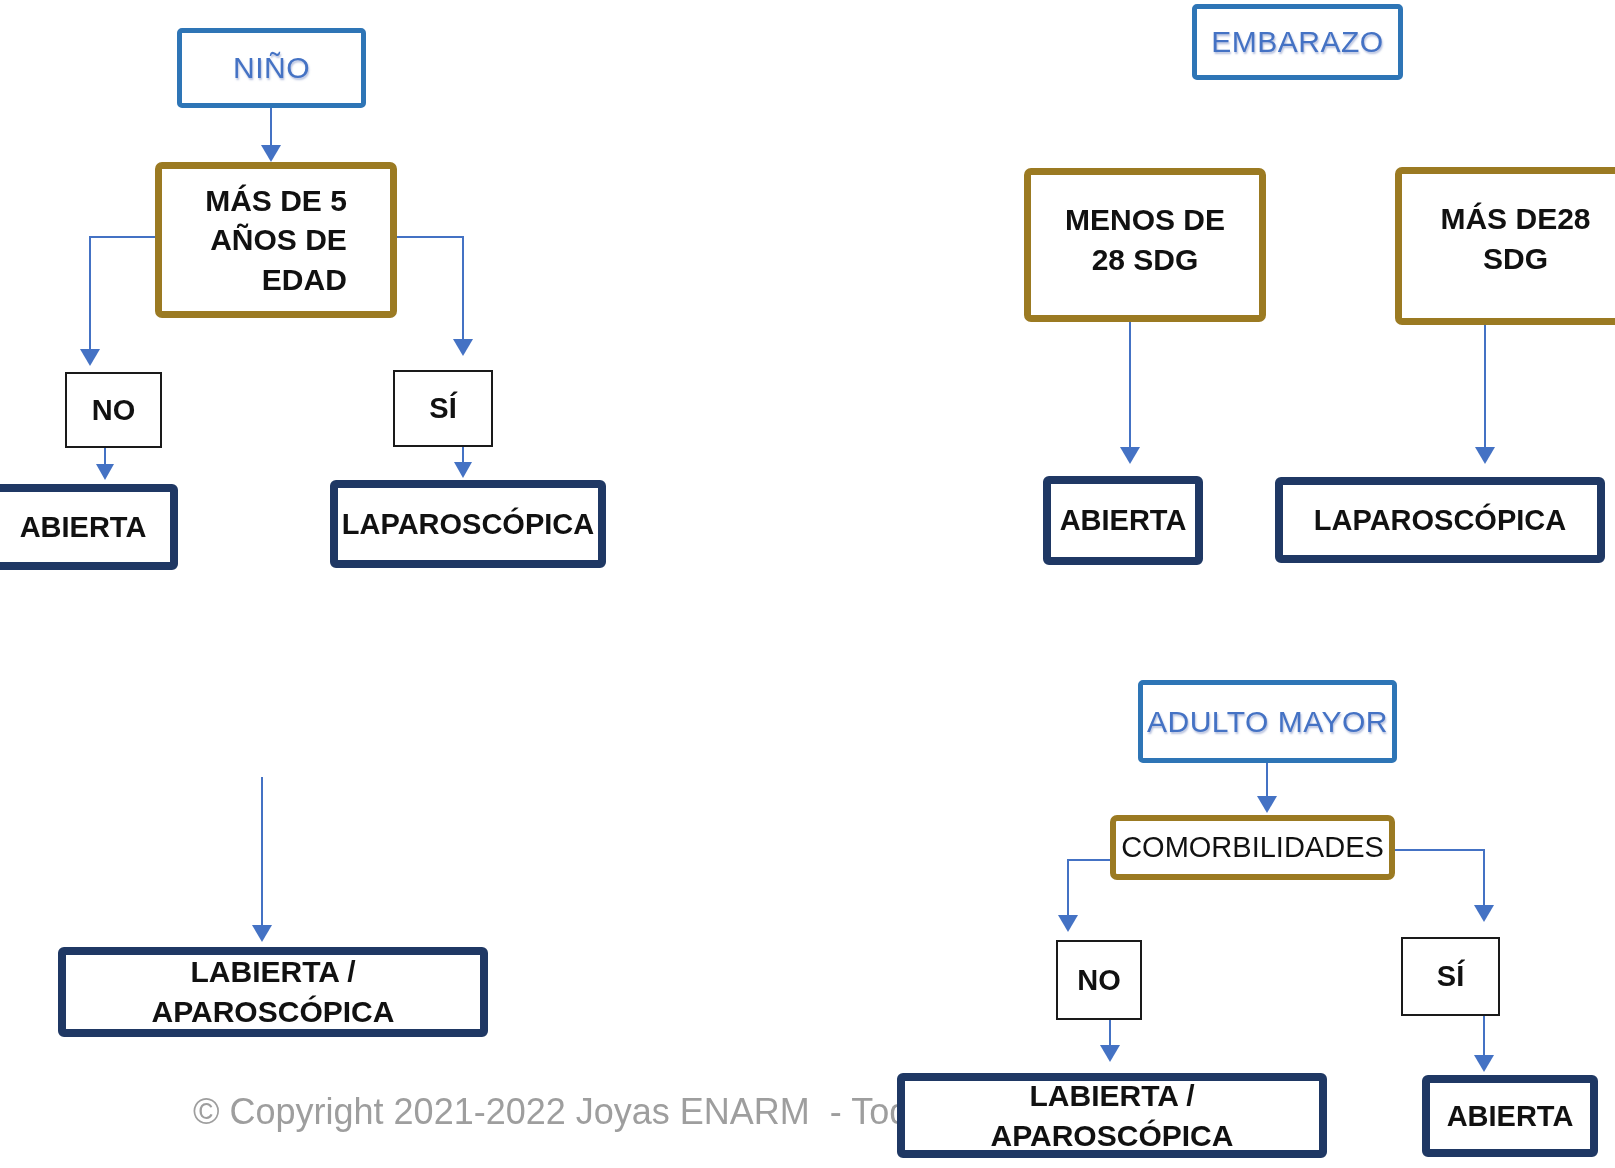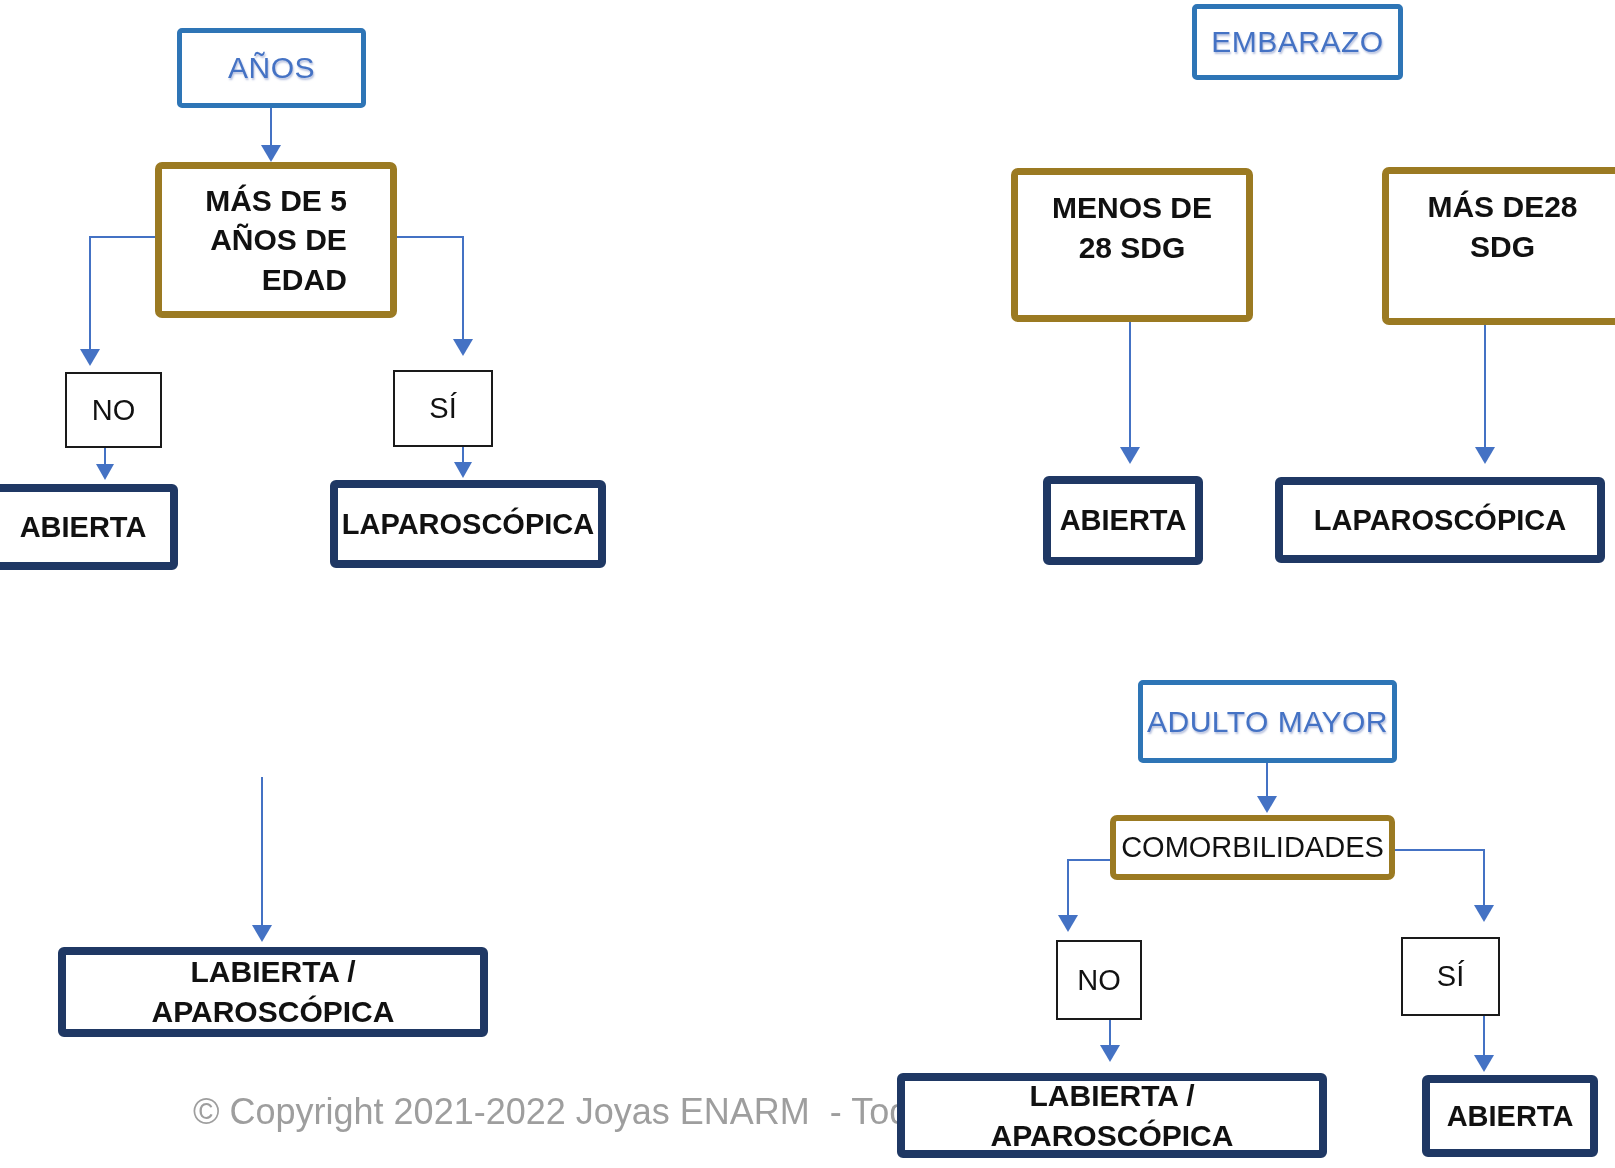--- a/index.html
+++ b/index.html
@@ -50,35 +50,36 @@
     text-shadow: 1px 2px 2px rgba(110,130,190,0.5);
   }
   .gold {
     border: 7px solid var(--gold-border, #9B7A22);
     border-radius: 7px;
     font-weight: 700;
     font-size: 30px;
   }
   .gold.top {
     align-items: flex-start;
-    padding-top: 13px;
+    padding-top: 25px;
+    margin-left: 13px;
   }
   .gold.reg {
     font-weight: 400;
     font-size: 29px;
   }
   .navy {
     border: 8px solid var(--navy-border, #1F3864);
     border-radius: 6px;
     font-weight: 600;
     font-size: 29px;
   }
   .plain {
     border: 2px solid var(--plain-border, #1A1A1A);
-    font-weight: 400;
+    font-weight: 700;
     font-size: 29px;
   }
   .copyright {
     position: absolute;
     left: 193px;
     top: 1091px;
     font-size: 36px;
     color: var(--copyright, #9E9E9E);
     white-space: pre;
     z-index: 1;
@@ -137,21 +138,21 @@
     <g>
       <line x1="1110" y1="1020" x2="1110" y2="1045"></line>
       <polygon points="1100,1045 1120,1045 1110,1062"></polygon>
     </g>
     <g>
       <line x1="1484" y1="1015" x2="1484" y2="1055"></line>
       <polygon points="1474,1055 1494,1055 1484,1072"></polygon>
     </g>
   </svg>
 
-  <div class="node hdr" style="left:177px; top:28px; width:189px; height:80px;">AÑOS</div>
+  <div class="node hdr" style="left:177px; top:28px; width:189px; height:80px;">NIÑO</div>
   <div class="node gold" style="left:155px; top:162px; width:242px; height:156px;text-align:right;">MÁS DE 5
 AÑOS DE
 EDAD</div>
   <div class="node plain" style="left:65px; top:372px; width:97px; height:76px;">NO</div>
   <div class="node plain" style="left:393px; top:370px; width:100px; height:77px;">SÍ</div>
   <div class="node navy" style="left:-12px; top:484px; width:190px; height:86px;">ABIERTA</div>
   <div class="node navy" style="left:330px; top:480px; width:276px; height:88px;">LAPAROSCÓPICA</div>
 
   <div class="node hdr" style="left:1192px; top:4px; width:211px; height:76px;text-align:center;">EMBARAZO</div>
   <div class="node gold top" style="left:1011px; top:168px; width:242px; height:154px;">MENOS DE

